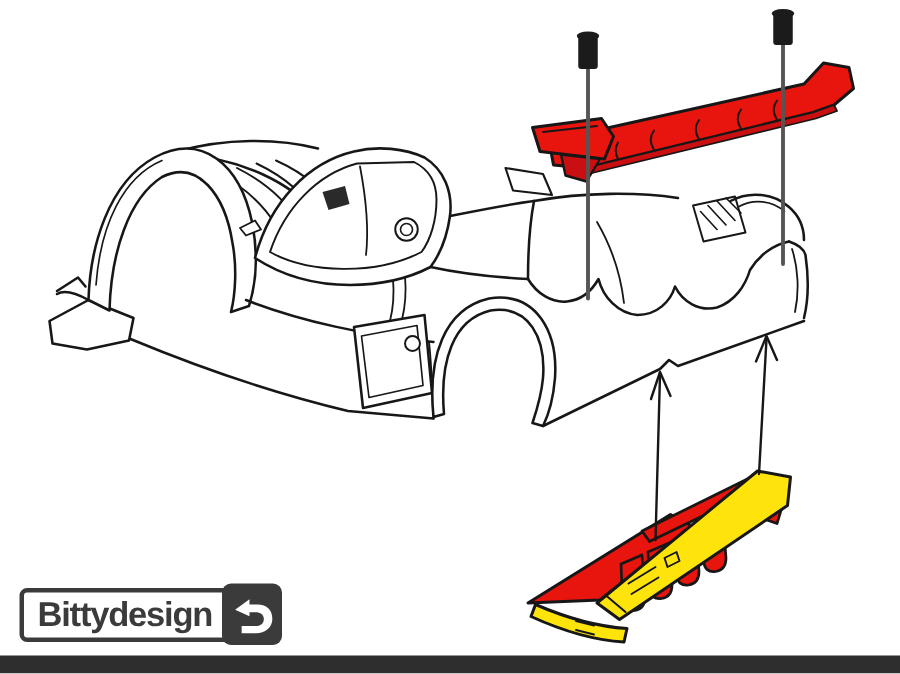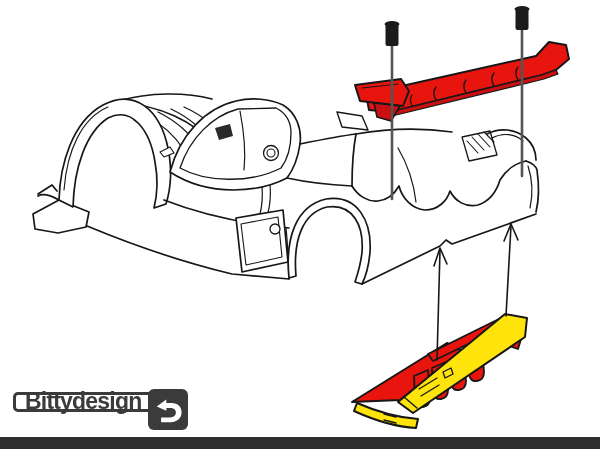--- a/index.html
+++ b/index.html
@@ -2,21 +2,21 @@
 <html style="--line-ink: #171717; --part-red: #e8140e; --red-shade: #c90f12; --part-yellow: #ffe40b; --screw-dark: #1b1b1b; --screw-shaft: #555555; --logo-ink: #3b3b3b; --footer-bar: #2e2e2e;"><head>
 <meta charset="utf-8">
 <style>
   html,body{margin:0;padding:0;}
   body{font-family:"Liberation Sans", sans-serif;background:#fff;}
   .stage{position:relative;width:600px;height:449px;background:#fff;overflow:hidden;}
   .illustration{position:absolute;left:0;top:0;}
   
   .logo{position:absolute;left:13px;top:389px;display:flex;align-items:flex-start;}
   .logo-box{
-    box-sizing:border-box;height:20px;margin-top:3px;
+    box-sizing:border-box;height:36px;margin-top:3px;
     border:3px solid var(--logo-ink);border-radius:5px;
     background:#fff;display:flex;align-items:center;
     padding:0 14px 0 9px;position:relative;z-index:1;
   }
   .logo-text{
     font-size:23px;font-weight:bold;color:var(--logo-ink);
     letter-spacing:-0.8px;line-height:1;transform:translateY(-1px);
   }
   .logo-mark{
     width:40px;height:41px;margin-left:-10px;background:var(--logo-ink);

